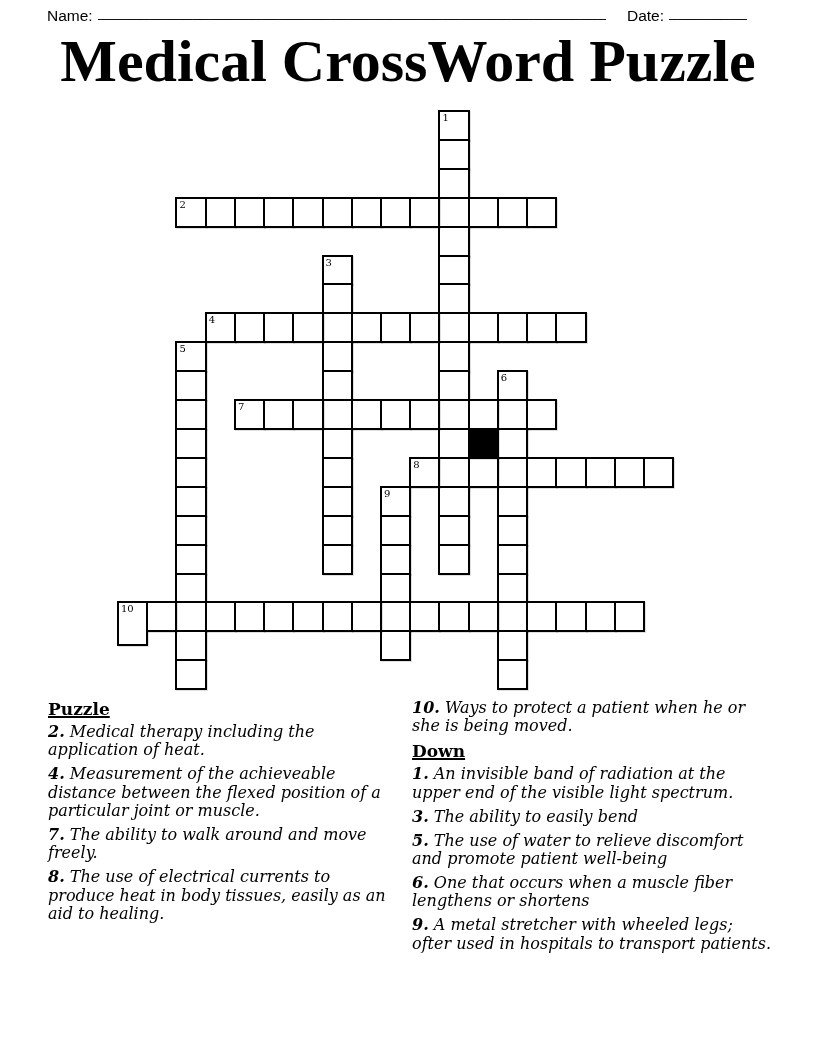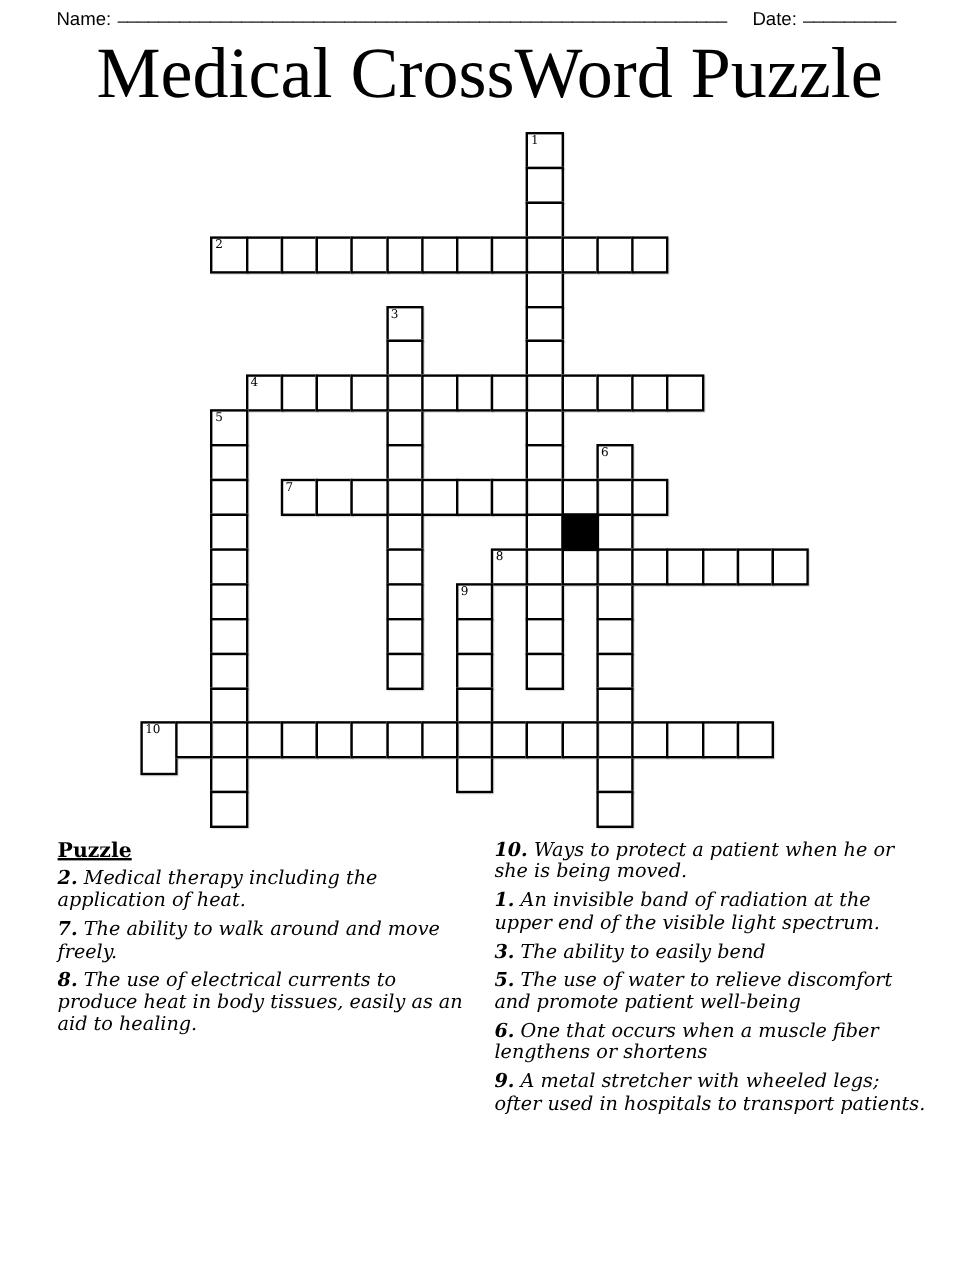--- a/index.html
+++ b/index.html
@@ -14,21 +14,21 @@
   .fill-line {
     display:inline-block; overflow:hidden; white-space:nowrap;
     vertical-align:baseline; margin-left:5px; letter-spacing:0;
   }
   .fill-line.name { width:508px; }
   .fill-line.date { width:78px; }
   
   .title {
     position:absolute; top:30px; left:0; width:100%;
     text-align:center; font-family:"Liberation Serif", serif;
-    font-size:60px; line-height:62px; font-weight:400; margin:0;
+    font-size:60px; line-height:62px; font-weight:700; margin:0;
   }
   
   .grid { position:absolute; left:0; top:0; width:816px; height:700px; }
   .cell {
     position:absolute; box-sizing:border-box;
     background:#fff; border:2px solid #000;
     box-shadow:1px 1px 0 rgba(0,0,0,0.12);
   }
   .cell.black { background:#000; }
   .cell-num {
@@ -196,25 +196,27 @@
       <div class="cell" style="left: 555.3px; top: 601.47px; width: 31.22px; height: 30.91px;"></div>
       <div class="cell" style="left: 584.52px; top: 601.47px; width: 31.22px; height: 30.91px;"></div>
       <div class="cell" style="left: 613.74px; top: 601.47px; width: 31.22px; height: 30.91px;"></div>
       <div class="cell black" style="left: 467.64px; top: 428.01px; width: 31.22px; height: 30.91px;"></div>
     </div>
 
   <div class="clues">
     <div class="clue-col left" id="clues-left">
         <div class="clue-heading">Puzzle</div>
         <div class="clue"><b>2.</b><span> Medical therapy including the application of heat.</span></div>
+        <div class="clue"><b>4.</b><span> Measurement of the achieveable distance between the flexed position of a particular joint or muscle.</span></div>
         <div class="clue"><b>7.</b><span> The ability to walk around and move freely.</span></div>
         <div class="clue"><b>8.</b><span> The use of electrical currents to produce heat in body tissues, easily as an aid to healing.</span></div>
       </div>
     <div class="clue-col right" id="clues-right">
         <div class="clue"><b>10.</b><span> Ways to protect a patient when he or she is being moved.</span></div>
+        <div class="clue-heading">Down</div>
         <div class="clue"><b>1.</b><span> An invisible band of radiation at the upper end of the visible light spectrum.</span></div>
         <div class="clue"><b>3.</b><span> The ability to easily bend</span></div>
         <div class="clue"><b>5.</b><span> The use of water to relieve discomfort and promote patient well-being</span></div>
         <div class="clue"><b>6.</b><span> One that occurs when a muscle fiber lengthens or shortens</span></div>
         <div class="clue"><b>9.</b><span> A metal stretcher with wheeled legs; ofter used in hospitals to transport patients.</span></div>
       </div>
   </div>
 
 </div>
 

